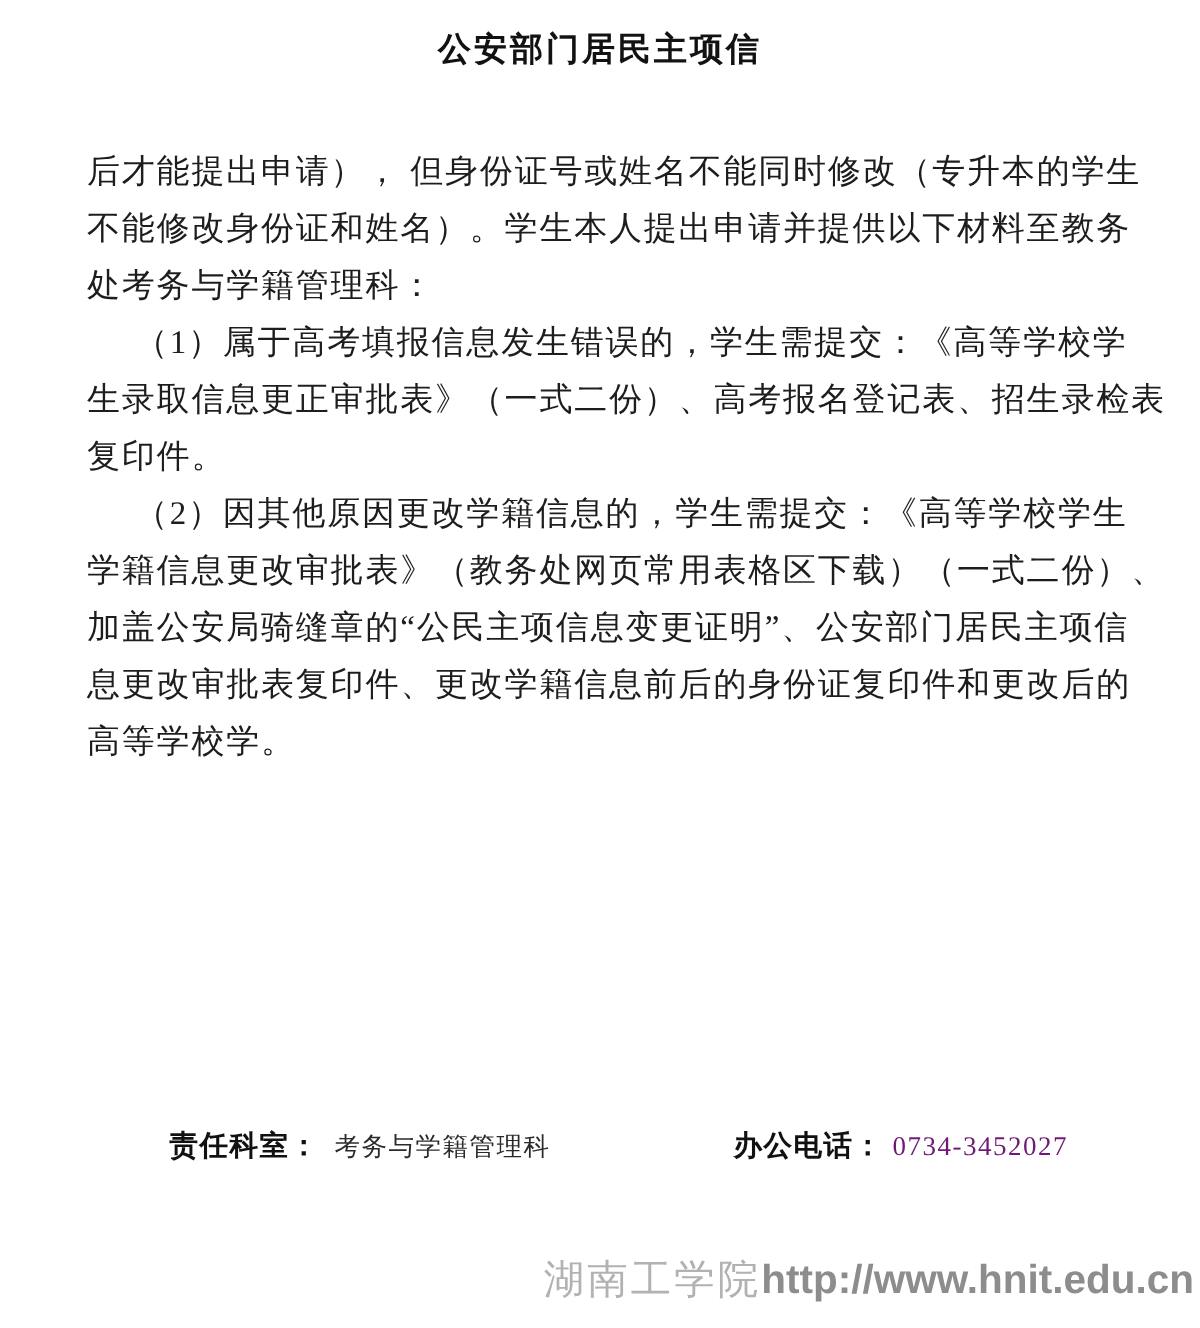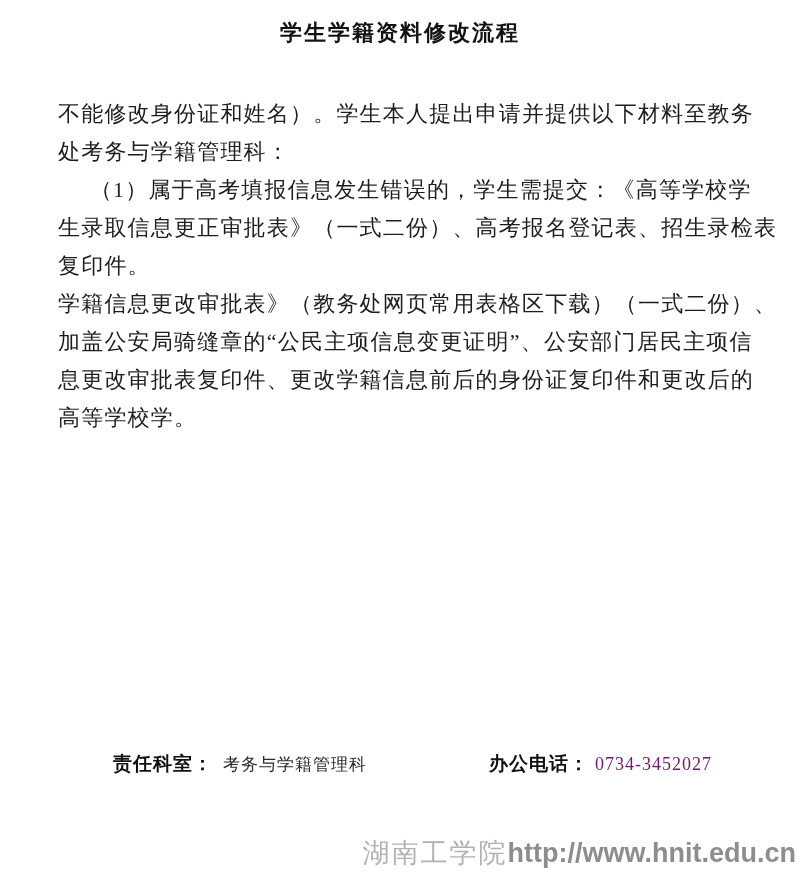--- a/index.html
+++ b/index.html
@@ -88,28 +88,30 @@
     font-weight: bold;
     font-size: 27px;
     color: #8d8d8d;
   }
 </style>
 </head>
 <body>
 
 <div class="page">
 
-  <h1 class="title">学生学籍资料修改流程</h1>
+  <h1 class="title">公安部门居民主项信</h1>
 
   <div class="doc-body">
+    <div class="line">后才能提出申请）， 但身份证号或姓名不能同时修改（专升本的学生</div>
     <div class="line">不能修改身份证和姓名）。学生本人提出申请并提供以下材料至教务</div>
     <div class="line">处考务与学籍管理科：</div>
     <div class="line indent-15">（1）属于高考填报信息发生错误的，学生需提交：《高等学校学</div>
     <div class="line">生录取信息更正审批表》（一式二份）、高考报名登记表、招生录检表</div>
     <div class="line">复印件。</div>
+    <div class="line indent-15">（2）因其他原因更改学籍信息的，学生需提交：《高等学校学生</div>
     <div class="line">学籍信息更改审批表》（教务处网页常用表格区下载）（一式二份）、</div>
     <div class="line">加盖公安局骑缝章的“公民主项信息变更证明”、公安部门居民主项信</div>
     <div class="line">息更改审批表复印件、更改学籍信息前后的身份证复印件和更改后的</div>
     <div class="line">高等学校学。</div>
   </div>
 
   <div class="footer">
     <div class="footer-dept">
       <span class="f-label">责任科室：</span><span class="f-dept-value">考务与学籍管理科</span>
     </div>

